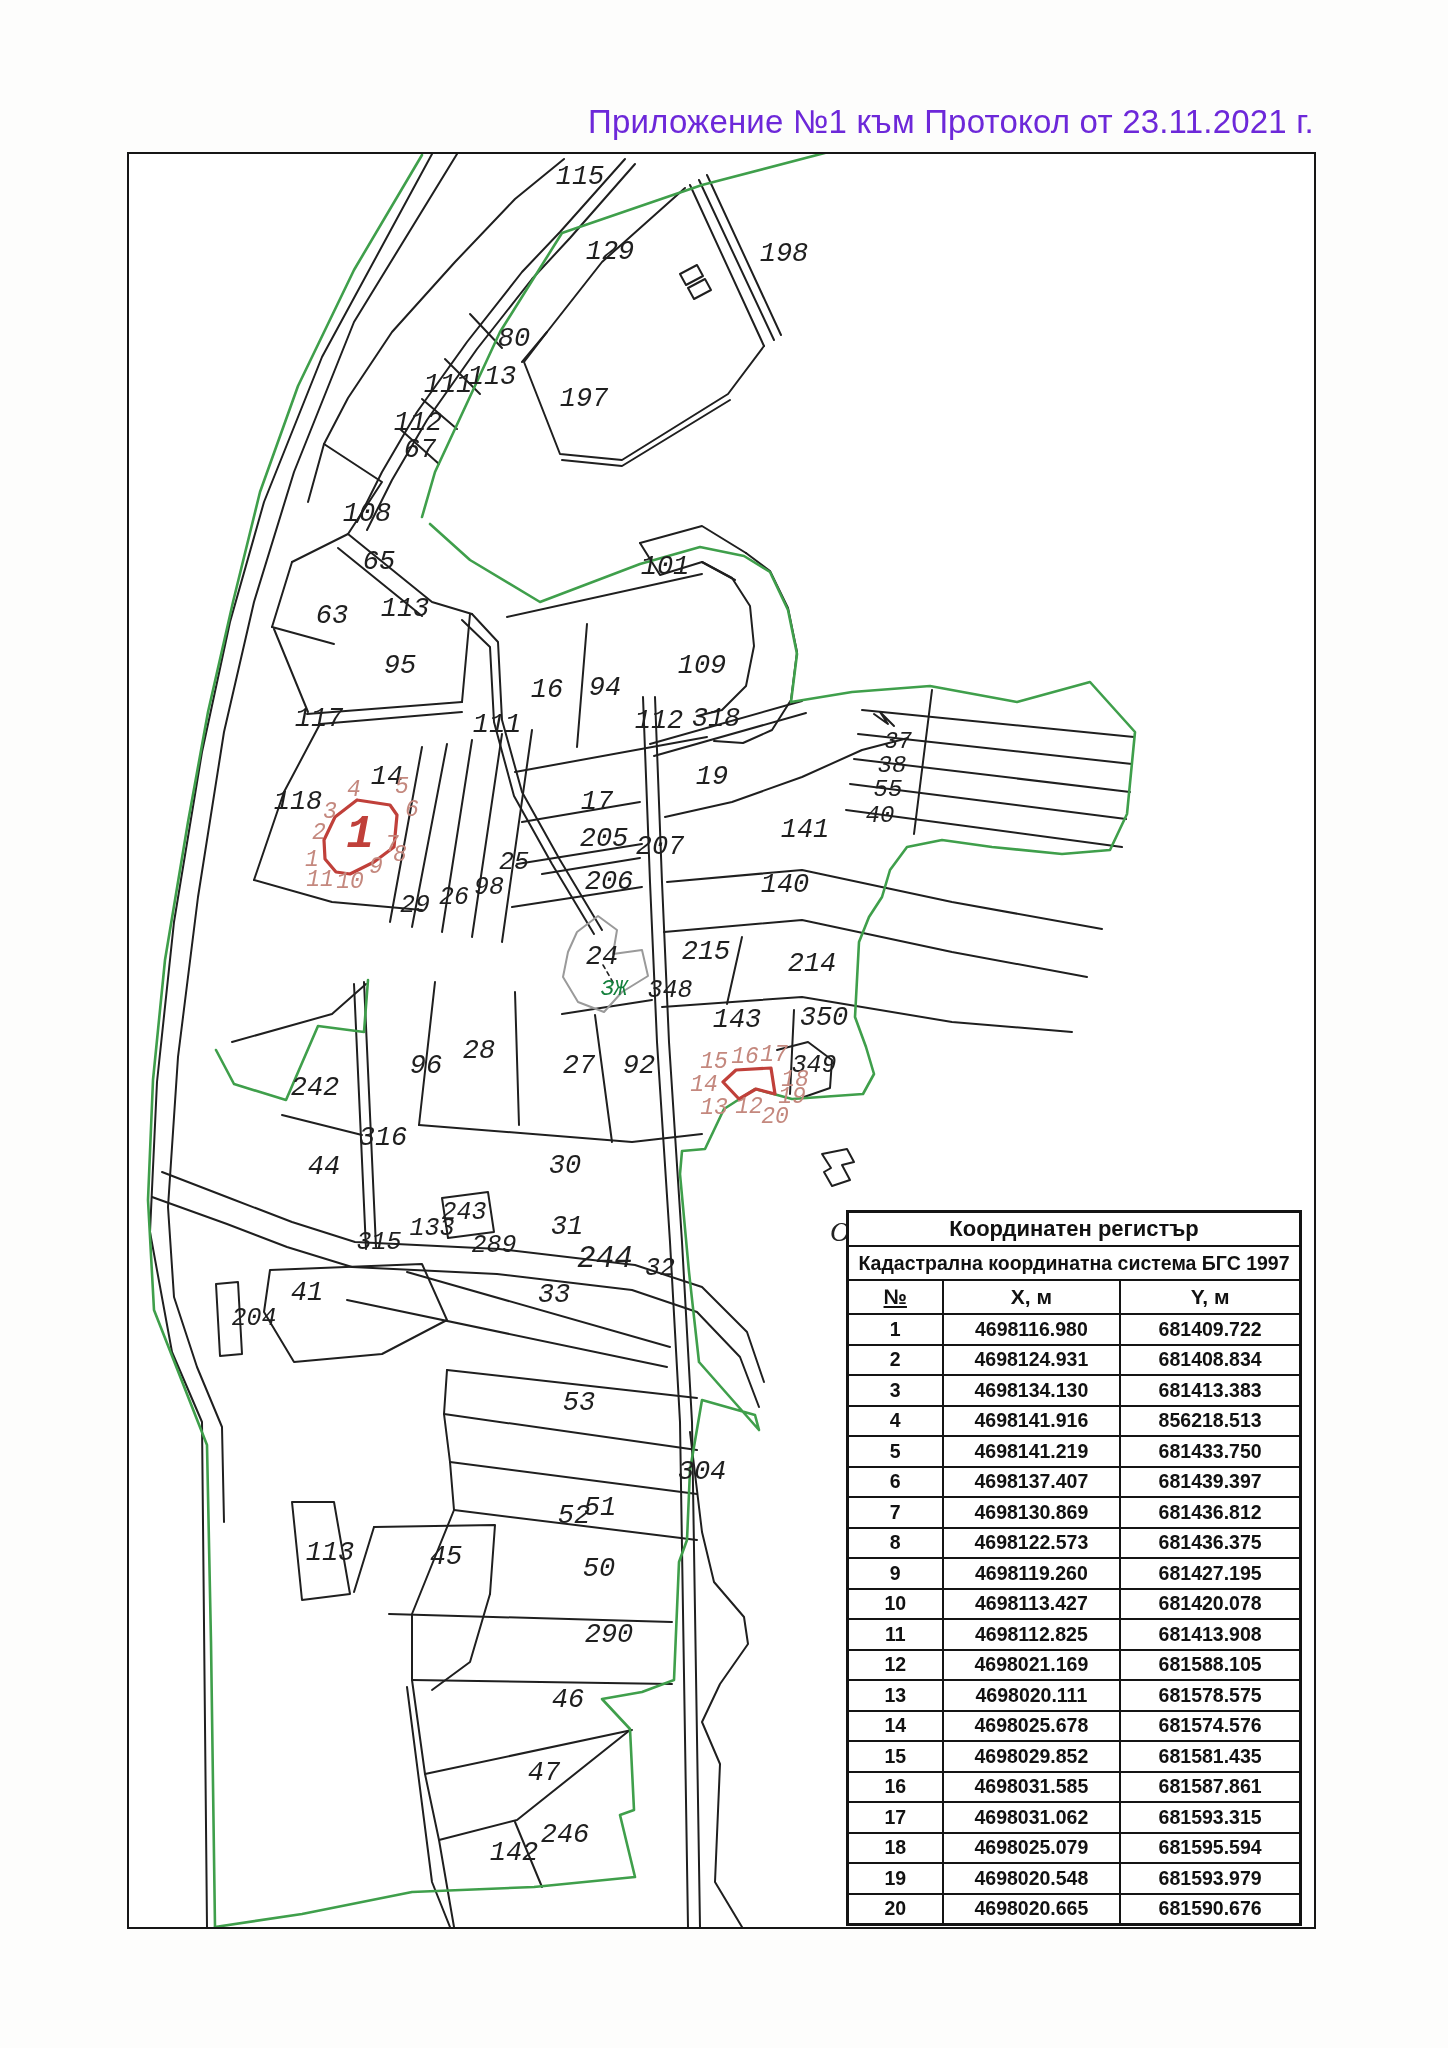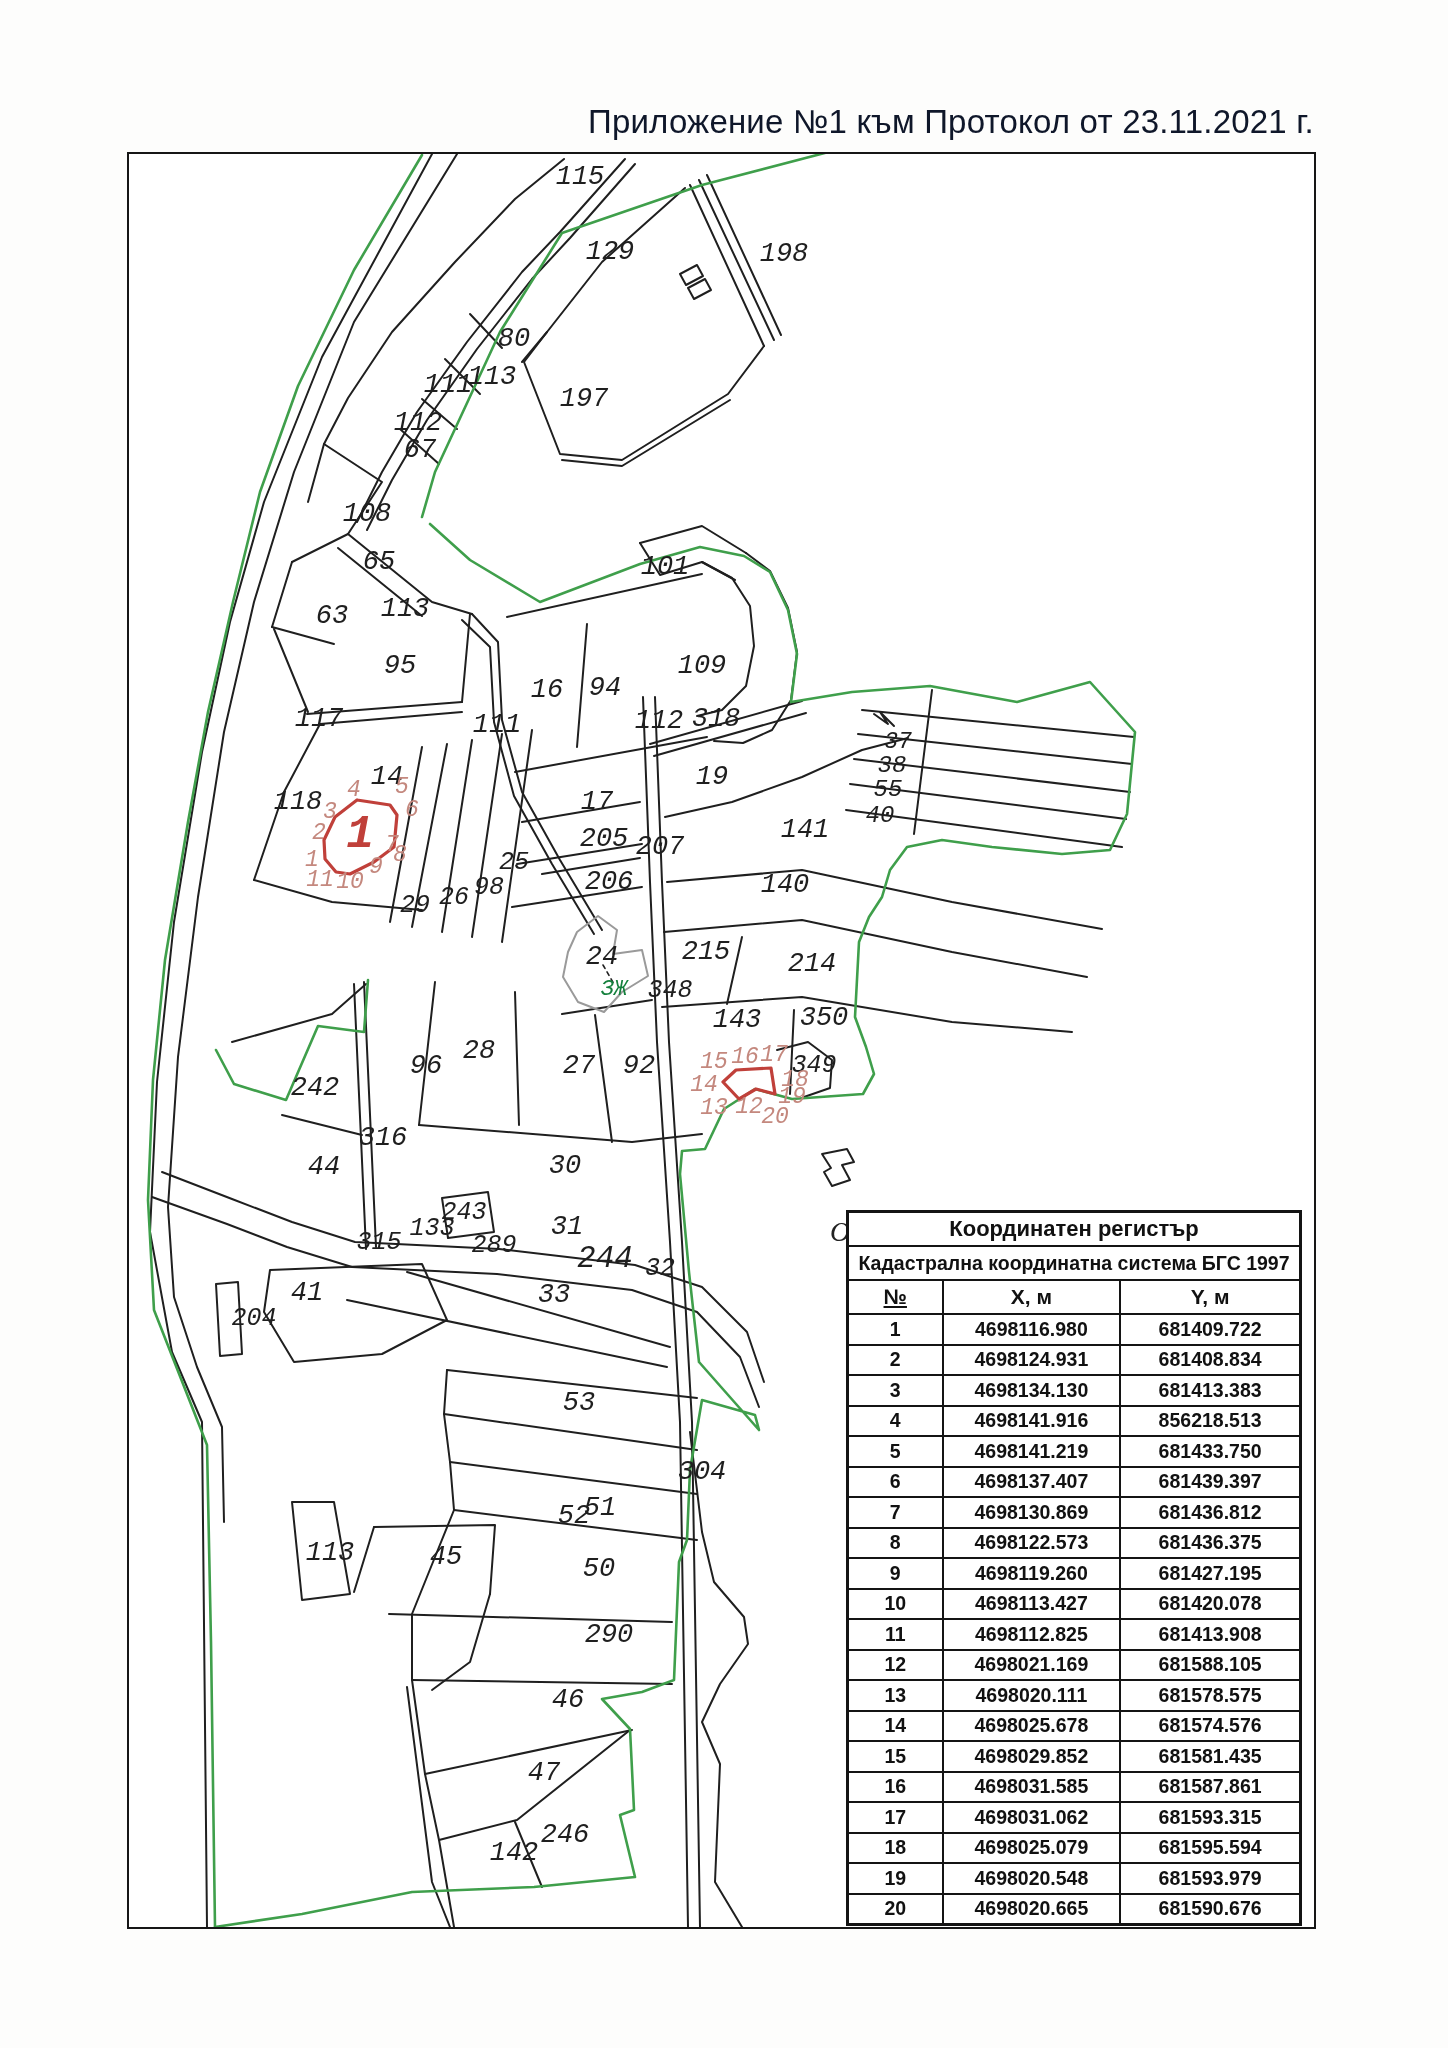--- a/index.html
+++ b/index.html
@@ -2,21 +2,21 @@
 <html><head>
 <meta charset="utf-8">
 <style>
   html,body{margin:0;padding:0;}
   body{
     width:1448px;height:2048px;position:relative;background:#fdfdfc;
     font-family:"Liberation Sans",sans-serif;overflow:hidden;
   }
   .page-title{
     position:absolute;top:103px;left:588px;width:730px;
-    font-size:33px;color:#0f172a;letter-spacing:.2px;white-space:nowrap;
+    font-size:33px;color:#6d28d9;letter-spacing:.2px;white-space:nowrap;
   }
   .map-frame{
     position:absolute;left:127px;top:152px;width:1185px;height:1773px;
     border:2.5px solid #161616;background:#fff;
   }
   .map-frame svg{position:absolute;left:0;top:0;}
   .lbl{
     position:absolute;transform:translate(-50%,-50%);
     font-family:"Liberation Mono","DejaVu Sans Mono",monospace;
     font-style:italic;font-size:27px;color:#1f1f1f;white-space:nowrap;line-height:1;

